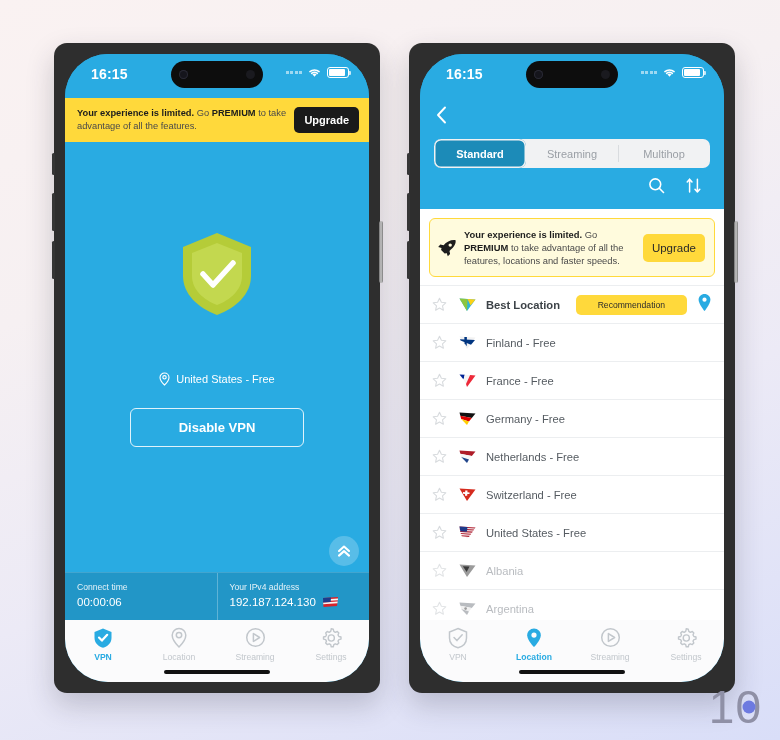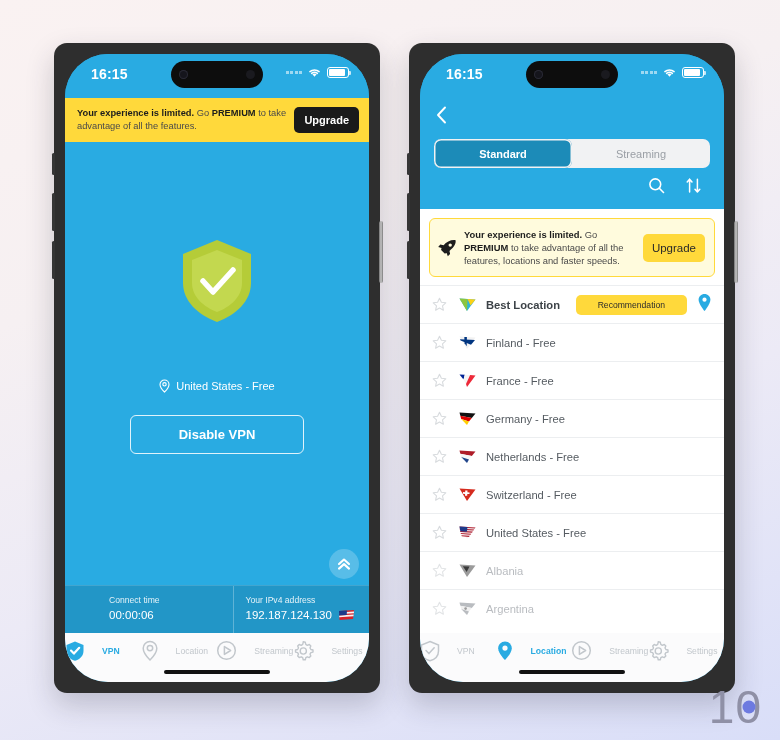--- a/index.html
+++ b/index.html
@@ -122,34 +122,33 @@
   .fab {
     position: absolute; right: 10px; bottom: 54px;
     width: 30px; height: 30px; border-radius: 50%;
     background: rgba(255,255,255,.22);
     display:flex; align-items:center; justify-content:center; cursor:pointer;
   }
 
   .info-bar {
     background: #2296c7; display: flex; color: #fff;
     border-top: 1px solid rgba(255,255,255,.15);
-    padding-left: 32px;
   }
   .info-cell { flex: 1; padding: 9px 12px 11px; }
   .info-cell + .info-cell { border-left: 1px solid rgba(255,255,255,.28); }
   .info-cell .lbl { font-size: 8.6px; color: rgba(255,255,255,.88); margin-bottom: 4px; }
   .info-cell .val { font-size: 11.5px; display:flex; align-items:center; gap: 6px; }
 
   
   .tabbar {
     background: #fbfbfc; display: flex; padding: 7px 0 2px;
     flex: 0 0 auto;
   }
   .tabitem {
-    flex: 1; display:flex; flex-direction:row; align-items:center; gap:17px;
+    flex: 1; display:flex; flex-direction:column; align-items:center; gap:3px;
     cursor: pointer;
   }
   .tabitem .tlabel { font-size: 8.6px; color: #c2c7cc; }
   .tabitem.active .tlabel { color: #29abe2; font-weight: bold; }
   .home-indicator {
     background:#fbfbfc; padding: 6px 0 8px; display:flex; justify-content:center;
   }
   .home-indicator i { display:block; width: 106px; height: 4.5px; border-radius: 3px; background:#111; }
 
   
@@ -384,20 +383,21 @@
           <svg width="11" height="18" viewBox="0 0 11 18">
             <path d="M9 1.5 L2 9 L9 16.5" stroke="#fff" stroke-width="1.9" fill="none" stroke-linecap="round" stroke-linejoin="round"></path>
           </svg>
         </span>
       </div>
 
       <div class="segwrap">
         <div class="segment">
           <div class="seg active">Standard</div>
           <div class="seg">Streaming</div>
+          <div class="seg divided">Multihop</div>
         </div>
       </div>
 
       <div class="toolrow">
         <span class="tool">
           <svg width="17" height="17" viewBox="0 0 17 17">
             <circle cx="7.3" cy="7.3" r="5.4" fill="none" stroke="#fff" stroke-width="1.6"></circle>
             <path d="M11.3 11.3 L15.5 15.5" stroke="#fff" stroke-width="1.6" stroke-linecap="round"></path>
           </svg>
         </span>

